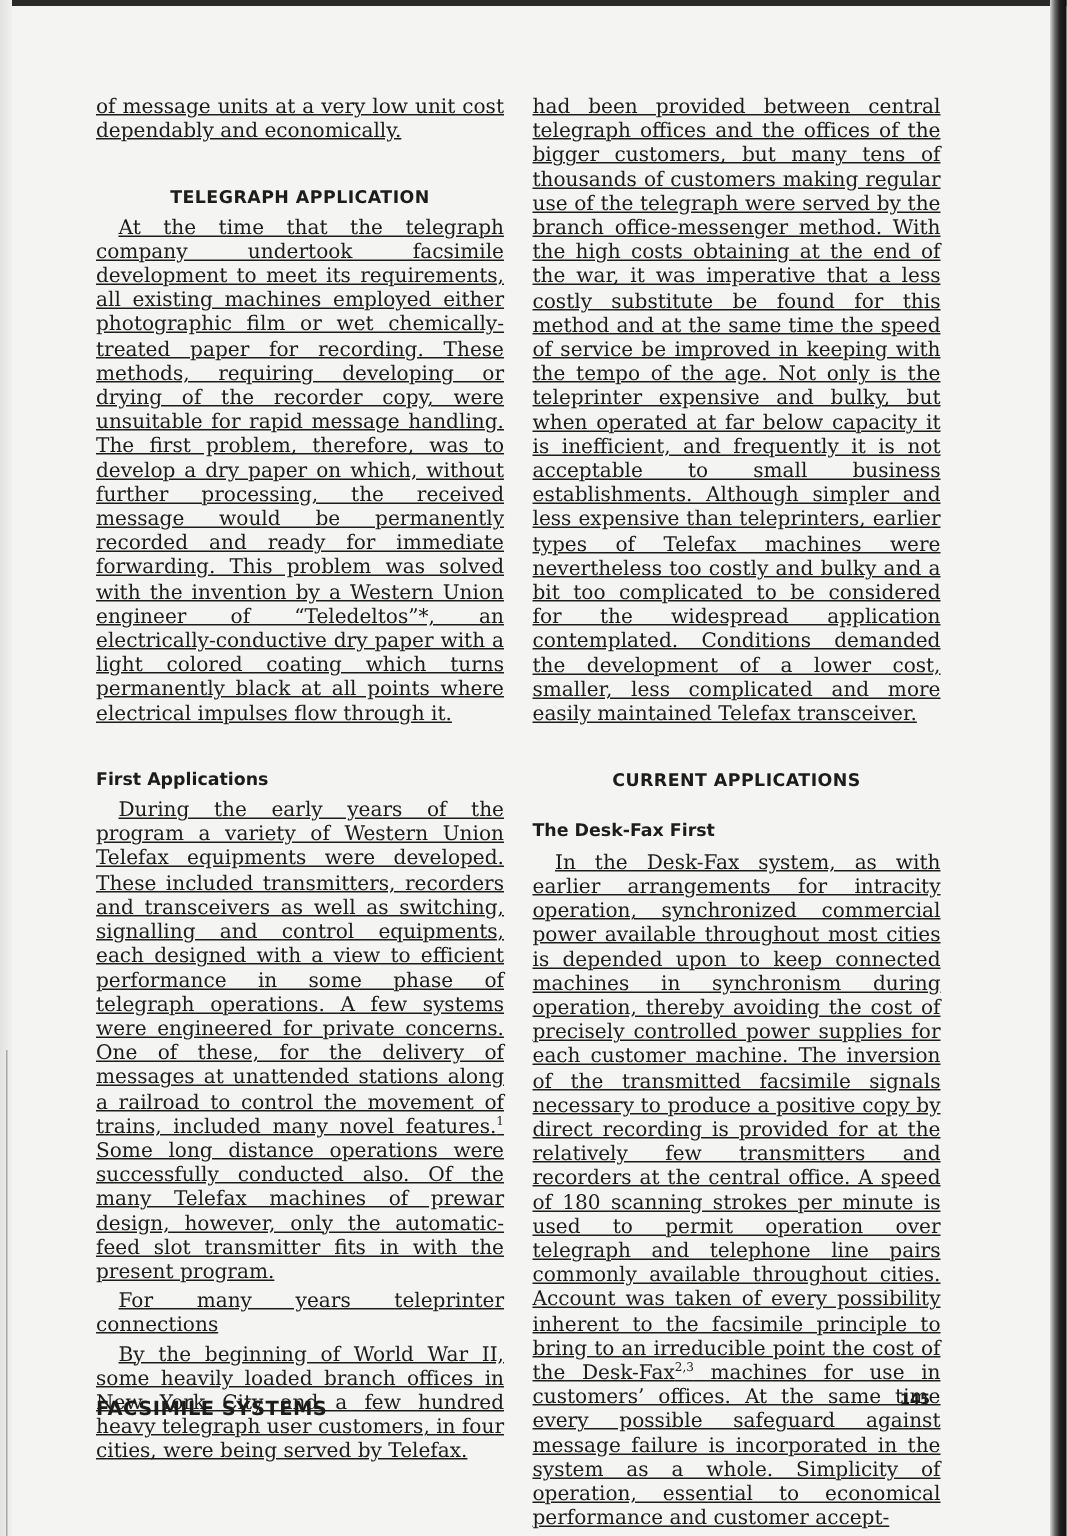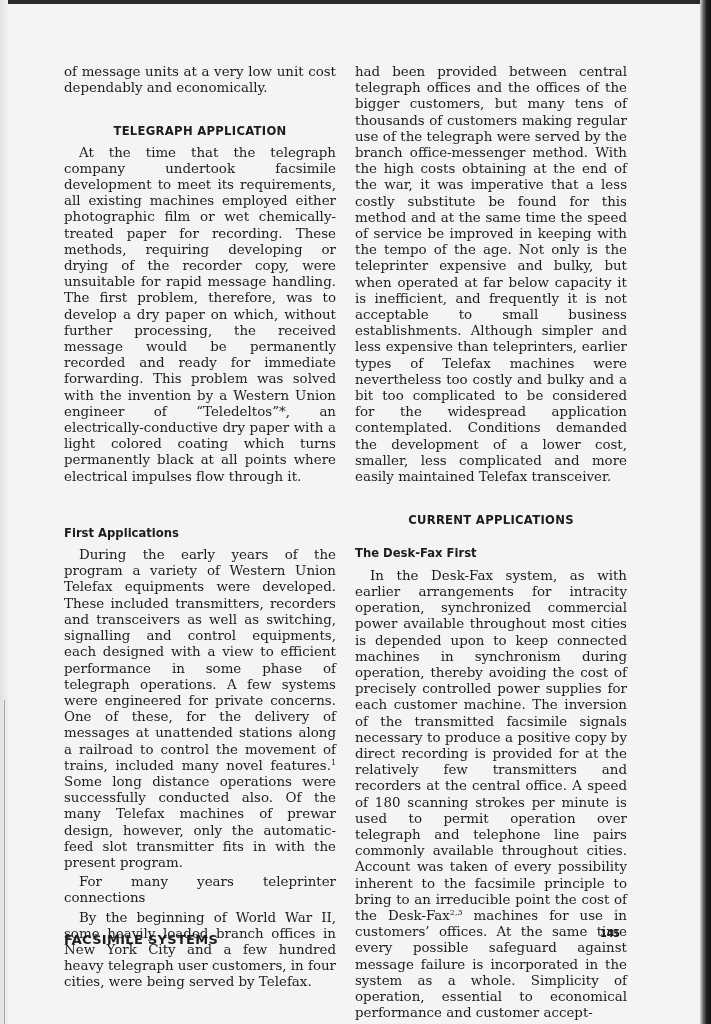--- a/index.html
+++ b/index.html
@@ -45,20 +45,21 @@
       width: 272px;
       font-size: 13.4px;
       line-height: 16.2px;
     }
     .col-left { left: 64px; }
     .col-right { left: 355px; }
     p {
       margin: 0;
       text-align: justify;
       text-align-last: left;
+      text-decoration: underline;
     }
     p.indent { text-indent: 15px; }
     .section-head {
       font-family: "DejaVu Sans", sans-serif;
       font-weight: bold;
       font-size: 11.6px;
       letter-spacing: 0.3px;
       text-align: center;
     }
     .sub-head {
@@ -94,21 +95,21 @@
 
 <div class="topbar"></div>
 <div class="leftedge"></div>
 <div class="leftline"></div>
 <div class="rightedge"></div>
 
 <div class="column col-left">
   <p>of message units at a very low unit cost dependably and economically.</p>
   <div class="section-head" style="margin-top:27px;text-align:center;">TELEGRAPH APPLICATION</div>
   <p class="indent" style="margin-top:5px;">At the time that the telegraph company undertook facsimile development to meet its requirements, all existing machines employed either photographic film or wet chemically-treated paper for recording. These methods, requiring developing or drying of the recorder copy, were unsuitable for rapid message handling. The first problem, therefore, was to develop a dry paper on which, without further processing, the received message would be permanently recorded and ready for immediate forwarding. This problem was solved with the invention by a Western Union engineer of “Teledeltos”*, an electrically-conductive dry paper with a light colored coating which turns permanently black at all points where electrical impulses flow through it.</p>
-  <div class="sub-head" style="margin-top:40px;">First Applications</div>
+  <div class="sub-head" style="margin-top:26px;">First Applications</div>
   <p class="indent" style="margin-top:6px;"><span>During the early years of the program a variety of Western Union Telefax equipments were developed. These included transmitters, recorders and transceivers as well as switching, signalling and control equipments, each designed with a view to efficient performance in some phase of telegraph operations. A few systems were engineered for private concerns. One of these, for the delivery of messages at unattended stations along a railroad to control the movement of trains, included many novel features.</span><sup>1</sup><span> Some long distance operations were successfully conducted also. Of the many Telefax machines of prewar design, however, only the automatic-feed slot transmitter fits in with the present program.</span></p>
   <p class="indent" style="margin-top:3px;">For many years teleprinter connections</p>
   <p class="indent" style="margin-top:3px;">By the beginning of World War II, some heavily loaded branch offices in New York City and a few hundred heavy telegraph user customers, in four cities, were being served by Telefax.</p>
 </div>
 
 <div class="column col-right">
   <p>had been provided between central telegraph offices and the offices of the bigger customers, but many tens of thousands of customers making regular use of the telegraph were served by the branch office-messenger method. With the high costs obtaining at the end of the war, it was imperative that a less costly substitute be found for this method and at the same time the speed of service be improved in keeping with the tempo of the age. Not only is the teleprinter expensive and bulky, but when operated at far below capacity it is inefficient, and frequently it is not acceptable to small business establishments. Although simpler and less expensive than teleprinters, earlier types of Telefax machines were nevertheless too costly and bulky and a bit too complicated to be considered for the widespread application contemplated. Conditions demanded the development of a lower cost, smaller, less complicated and more easily maintained Telefax transceiver.</p>
   <div class="section-head" style="margin-top:27px;">CURRENT APPLICATIONS</div>
   <div class="sub-head" style="margin-top:17px;">The Desk-Fax First</div>
   <p class="indent" style="margin-top:6px;"><span>In the Desk-Fax system, as with earlier arrangements for intracity operation, synchronized commercial power available throughout most cities is depended upon to keep connected machines in synchronism during operation, thereby avoiding the cost of precisely controlled power supplies for each customer machine. The inversion of the transmitted facsimile signals necessary to produce a positive copy by direct recording is provided for at the relatively few transmitters and recorders at the central office. A speed of 180 scanning strokes per minute is used to permit operation over telegraph and telephone line pairs commonly available throughout cities. Account was taken of every possibility inherent to the facsimile principle to bring to an irreducible point the cost of the Desk-Fax</span><sup>2,3</sup><span> machines for use in customers’ offices. At the same time every possible safeguard against message failure is incorporated in the system as a whole. Simplicity of operation, essential to economical performance and customer accept-</span></p>

